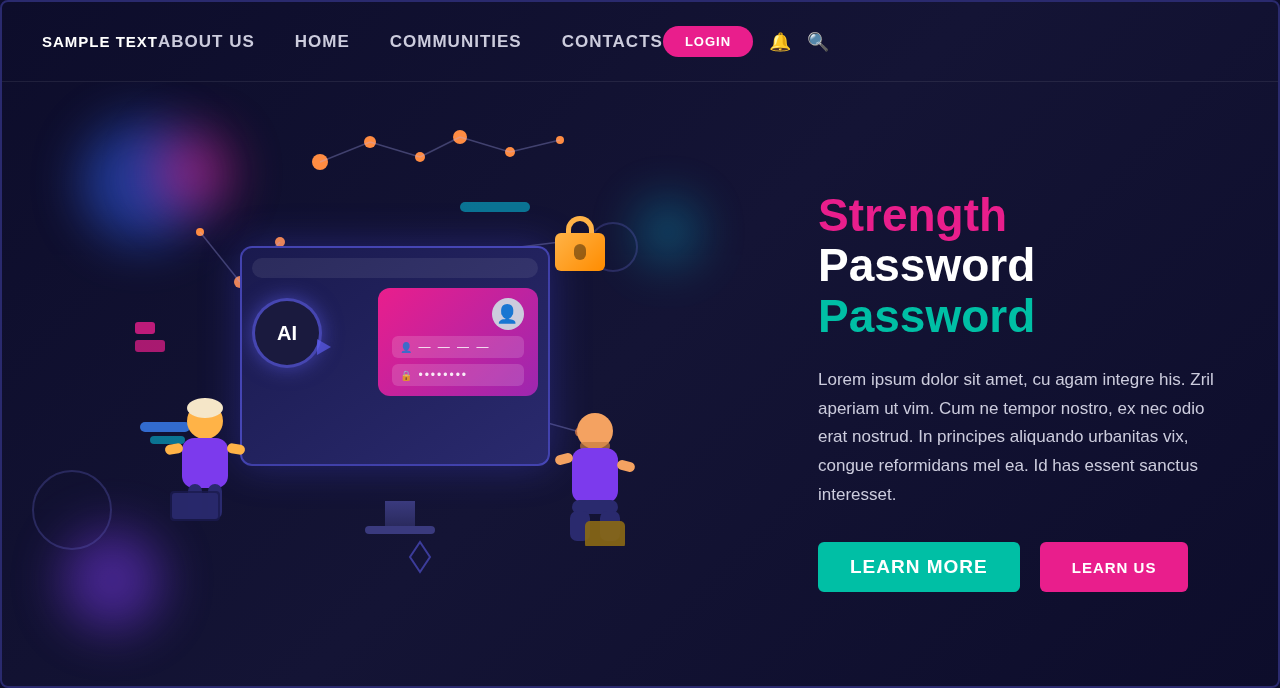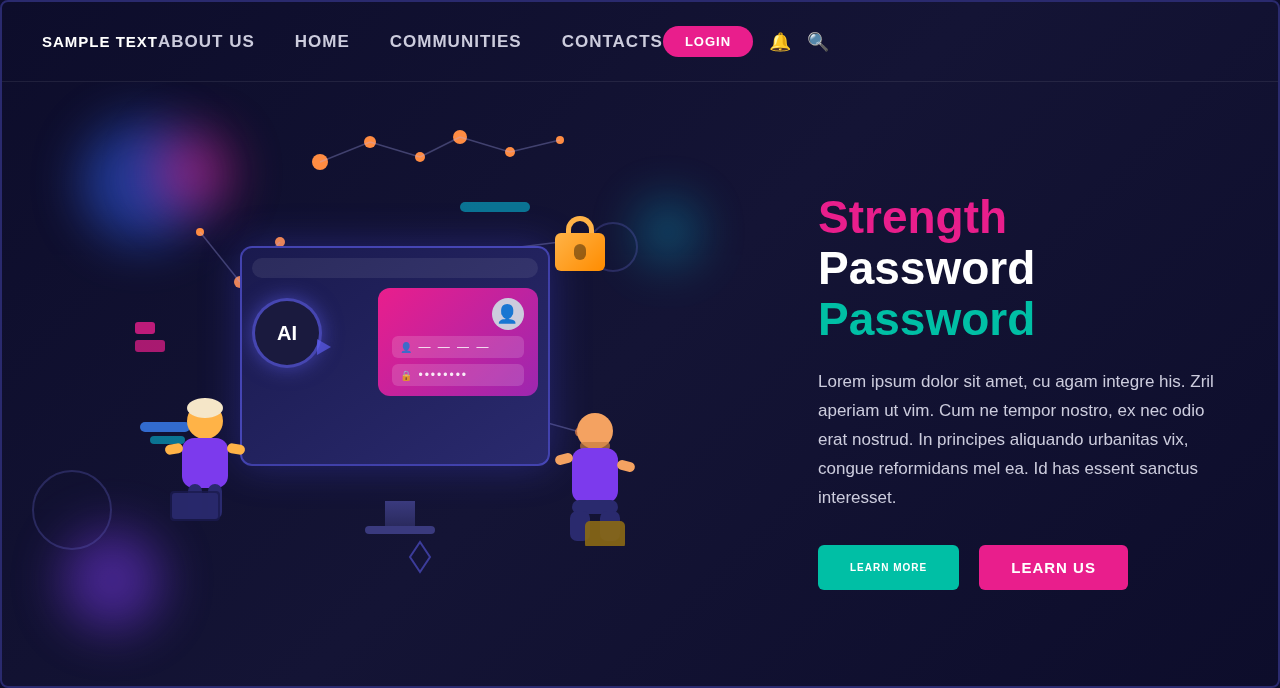--- a/index.html
+++ b/index.html
@@ -271,21 +271,21 @@
     .cta-buttons {
       display: flex;
       gap: 20px;
     }
     .btn-learn {
       background: #00bfa5;
       color: #fff;
       border: none;
       border-radius: 6px;
       padding: 14px 32px;
-      font-size: 10px;
+      font-size: 19px;
       font-weight: 700;
       letter-spacing: 1px;
       cursor: pointer;
       text-align: right;
     }
     .btn-join {
       background: #e91e8c;
       color: #fff;
       border: none;
       border-radius: 6px;

